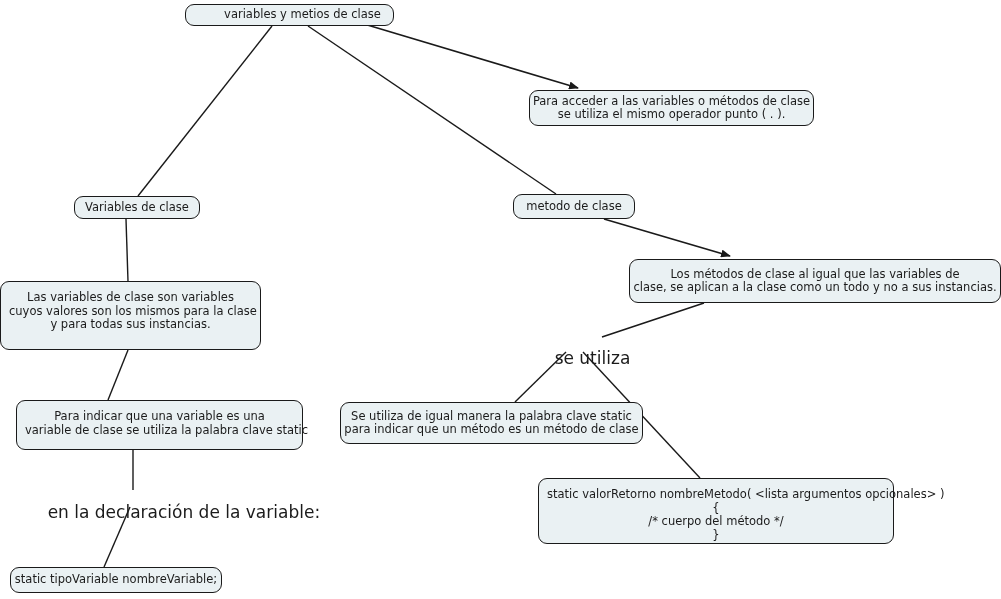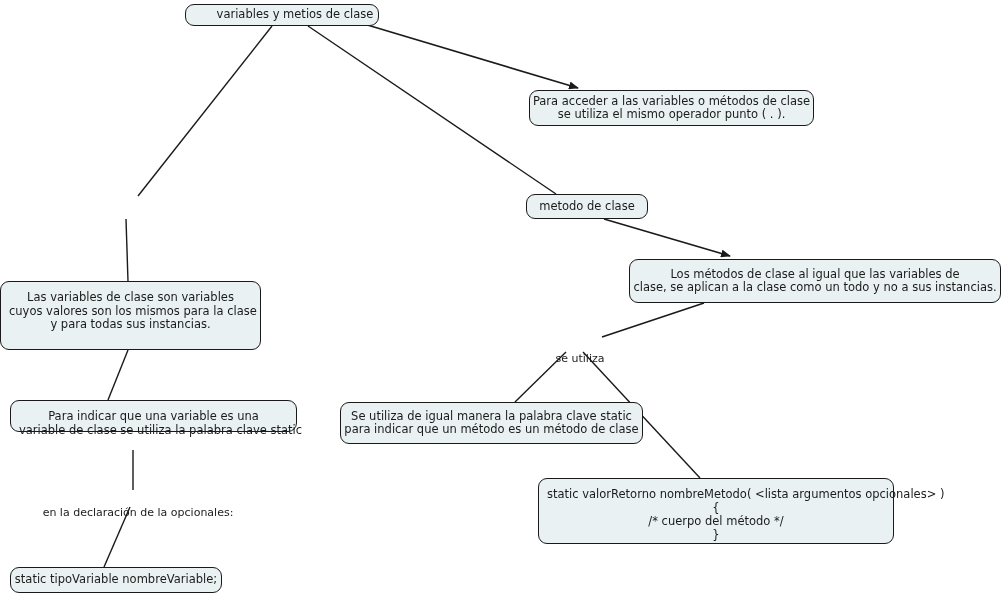--- a/index.html
+++ b/index.html
@@ -40,21 +40,21 @@
     white-space: pre;
     z-index: 2;
   }
   .node.node-tall {
     align-items: flex-start;
     padding-top: 9px;
   }
   .label-free {
     position: absolute;
     color: #1b1b1b;
-    font-size: 11px;
+    font-size: 17px;
     line-height: 13.5px;
     text-align: center;
     white-space: pre;
     background: transparent;
     z-index: 2;
   }
 </style>
 </head>
 <body>
 
@@ -83,52 +83,55 @@
 
     <line x1="604" y1="219" x2="730" y2="256" stroke="#1a1a1a" stroke-width="1.6" marker-end="url(#arrowhead)"></line>
 
     <line x1="704" y1="303" x2="602" y2="337" stroke="#1a1a1a" stroke-width="1.4"></line>
 
     <line x1="566" y1="352" x2="515" y2="402" stroke="#1a1a1a" stroke-width="1.4"></line>
 
     <line x1="583" y1="352" x2="700" y2="478" stroke="#1a1a1a" stroke-width="1.4"></line>
   </svg>
 
-  <div class="node" style="left:185px; top:4px; width:194px; height:22px;padding-left:34px;">
+  <div class="node" style="left:185px; top:4px; width:209px; height:22px;padding-left:34px;">
     <span>variables y metios de clase</span>
   </div>
 
   <div class="node" style="left:529px; top:90px; width:285px; height:36px;">
     <span>Para acceder a las variables o métodos de clase
 se utiliza el mismo operador punto ( . ).</span>
   </div>
 
+  <div class="node" style="left:74px; top:196px; width:126px; height:23px;">
+    <span>Variables de clase</span>
+  </div>
 
-  <div class="node" style="left:526px; top:194px; width:122px; height:25px;">
+  <div class="node" style="left:513px; top:194px; width:122px; height:25px;">
     <span>metodo de clase</span>
   </div>
 
   <div class="node node-tall" style="left:0px; top:281px; width:261px; height:69px;">
     <span style="width:100%;">Las variables de clase son variables
 cuyos valores son los mismos para la clase
 y para todas sus instancias.</span>
   </div>
 
   <div class="node" style="left:629px; top:259px; width:372px; height:44px;">
     <span>Los métodos de clase al igual que las variables de
 clase, se aplican a la clase como un todo y no a sus instancias.</span>
   </div>
 
-  <div class="node node-tall" style="left:10px; top:400px; width:287px; height:32px;">
+  <div class="node node-tall" style="left:16px; top:400px; width:287px; height:50px;">
     <span style="width:100%;">Para indicar que una variable es una
 variable de clase se utiliza la palabra clave static</span>
   </div>
 
   <div class="label-free" style="left:26px; top:492px; width:210px;">
-    <span>en la declaración de la opcionales:</span>
+    <span>en la declaración de la variable:</span>
   </div>
 
   <div class="node" style="left:10px; top:567px; width:212px; height:26px;">
     <span>static tipoVariable nombreVariable;</span>
   </div>
 
   <div class="label-free" style="left:533px; top:338px; width:80px;">
     <span>se utiliza</span>
   </div>
 

